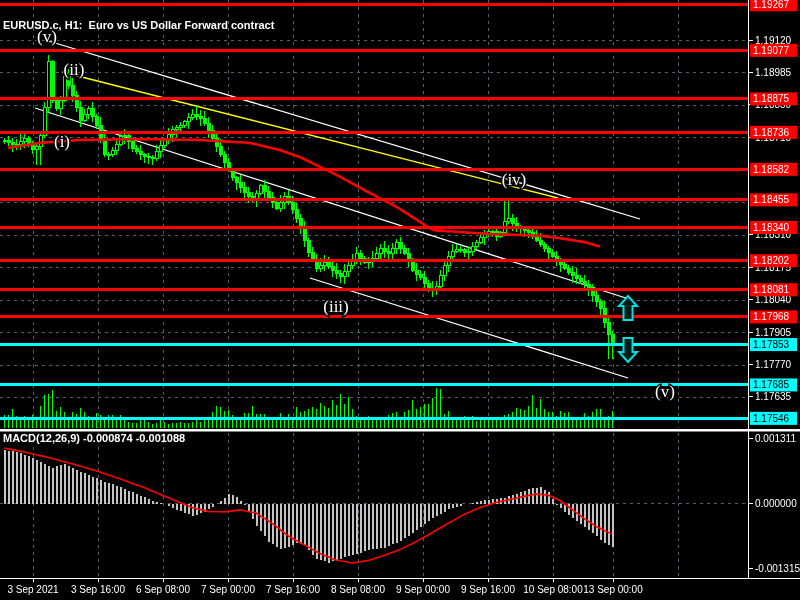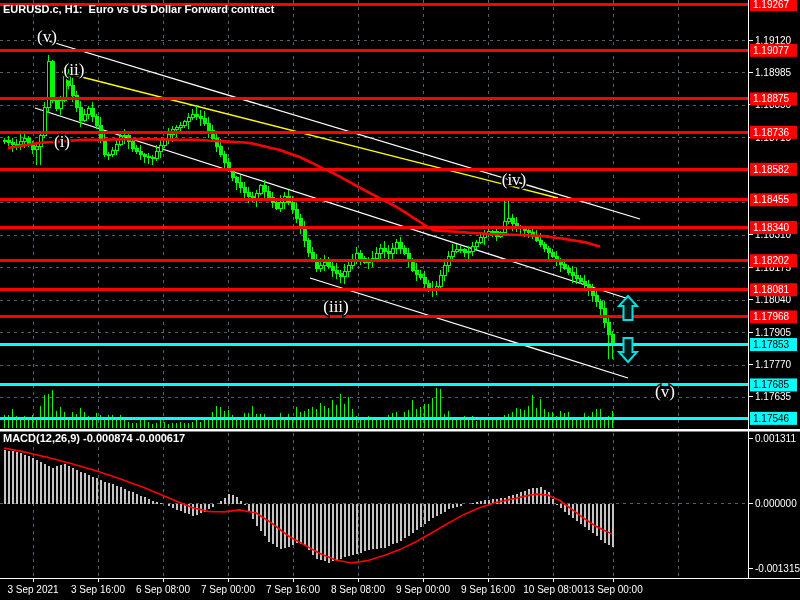--- a/index.html
+++ b/index.html
@@ -1,31 +1,31 @@
 <!DOCTYPE html>
 <html><head>
 <meta charset="utf-8">
 <style>
   html,body{margin:0;padding:0;background:#000;}
   #window{position:relative;width:800px;height:600px;background:#000;overflow:hidden;
           font-family:"Liberation Sans",sans-serif;}
-  #chart-title{position:absolute;left:3px;top:3px;color:#fff;font-size:11px;font-weight:bold;
+  #chart-title{position:absolute;left:3px;top:19px;color:#fff;font-size:11px;font-weight:bold;
                white-space:pre;z-index:30;}
   #macd-title{position:absolute;left:3px;top:432px;color:#fff;font-size:11px;font-weight:bold;
               white-space:pre;z-index:30;}
   svg{position:absolute;left:0;top:0;}
   text{font-family:"Liberation Sans",sans-serif;}
   .wave{font-family:"Liberation Serif",serif;}
 </style>
 </head>
 <body>
 
 <div id="window">
   <div id="chart-title">EURUSD.c, H1:  Euro vs US Dollar Forward contract</div>
-  <div id="macd-title">MACD(12,26,9) -0.000874 -0.000617</div>
+  <div id="macd-title">MACD(12,26,9) -0.000874 -0.001088</div>
   <svg id="chart-svg" width="800" height="600">
       <g>
         <line x1="33.5" y1="0" x2="33.5" y2="428" stroke="#4e6270" stroke-width="1" stroke-dasharray="3,4" shape-rendering="crispEdges"></line>
         <line x1="33.5" y1="433" x2="33.5" y2="577" stroke="#4e6270" stroke-width="1" stroke-dasharray="3,4" shape-rendering="crispEdges"></line>
         <line x1="98.5" y1="0" x2="98.5" y2="428" stroke="#4e6270" stroke-width="1" stroke-dasharray="3,4" shape-rendering="crispEdges"></line>
         <line x1="98.5" y1="433" x2="98.5" y2="577" stroke="#4e6270" stroke-width="1" stroke-dasharray="3,4" shape-rendering="crispEdges"></line>
         <line x1="163.5" y1="0" x2="163.5" y2="428" stroke="#4e6270" stroke-width="1" stroke-dasharray="3,4" shape-rendering="crispEdges"></line>
         <line x1="163.5" y1="433" x2="163.5" y2="577" stroke="#4e6270" stroke-width="1" stroke-dasharray="3,4" shape-rendering="crispEdges"></line>
         <line x1="228.5" y1="0" x2="228.5" y2="428" stroke="#4e6270" stroke-width="1" stroke-dasharray="3,4" shape-rendering="crispEdges"></line>
         <line x1="228.5" y1="433" x2="228.5" y2="577" stroke="#4e6270" stroke-width="1" stroke-dasharray="3,4" shape-rendering="crispEdges"></line>

